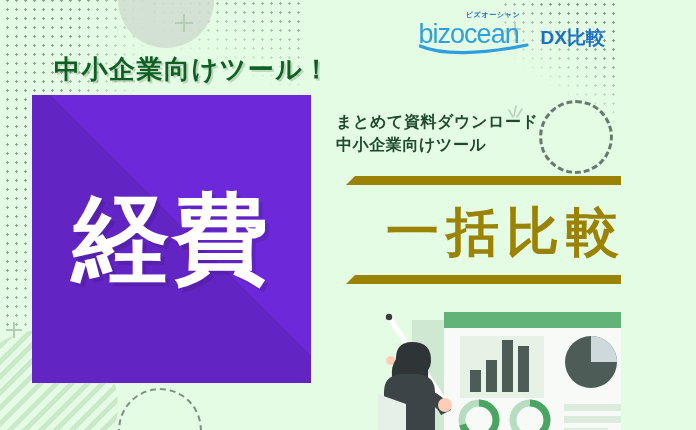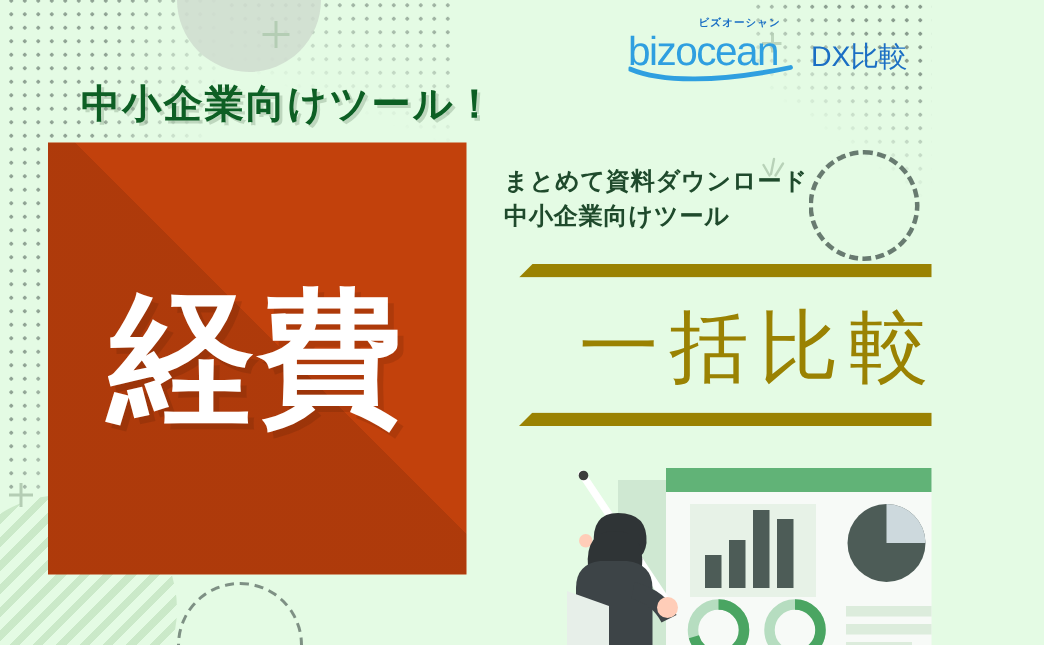--- a/index.html
+++ b/index.html
@@ -91,38 +91,38 @@
     font-size:7px; letter-spacing:.7px;
     color:#1b6fc4; font-weight:bold; white-space:nowrap;
   }
   .logo-word{
     font-size:27px; line-height:28px;
     font-weight:normal; letter-spacing:-1px;
     color:#2f9fe0; padding-top:8px;
   }
   .logo-wave{ display:block; margin-top:-5px; }
   .dx{
-    font-size:19px; font-weight:normal; color:#1b6fc4;
+    font-size:19px; font-weight:bold; color:#1b6fc4;
     letter-spacing:0px; padding-bottom:4px; white-space:nowrap;
   }
 
   
   .kicker{
     position:absolute; left:54px; top:52px;
     font-size:26px; font-weight:bold; color:#0d5f24;
     letter-spacing:1.5px;
     text-shadow:2px 2px 0 rgba(120,150,120,.35);
     white-space:nowrap;
   }
 
   
   .greenbox{
     position:absolute; left:32px; top:95px;
     width:279px; height:288px;
-    background:#c2410c;
+    background:#6d28d9;
     overflow:hidden;
   }
   .greenbox:after{
     content:""; position:absolute; inset:0;
     background:linear-gradient(225deg, rgba(0,0,0,0) 0 46%, rgba(0,0,0,.10) 46% 100%);
   }
   .greenbox-text{
     position:absolute; inset:0;
     display:flex; flex-direction:column;
     align-items:center; justify-content:center;
@@ -151,21 +151,21 @@
     position:absolute; left:346px; top:176px;
     width:320px;
   }
   .bar{
     height:9px; background:#9a8202;
     clip-path:polygon(9px 0, 100% 0, calc(100% - 9px) 100%, 0 100%);
   }
   .bar.bottom{ margin-top:0; }
   .compare-word{
     font-size:53px; line-height:66px;
-    font-weight:normal; color:#9a8202;
+    font-weight:bold; color:#9a8202;
     letter-spacing:7px; text-align:center;
     padding:14px 0 10px 0; white-space:nowrap;
   }
 
   
   .illus{ position:absolute; left:378px; bottom:0; width:318px; height:132px; }
 </style>
 </head>
 <body>
 

